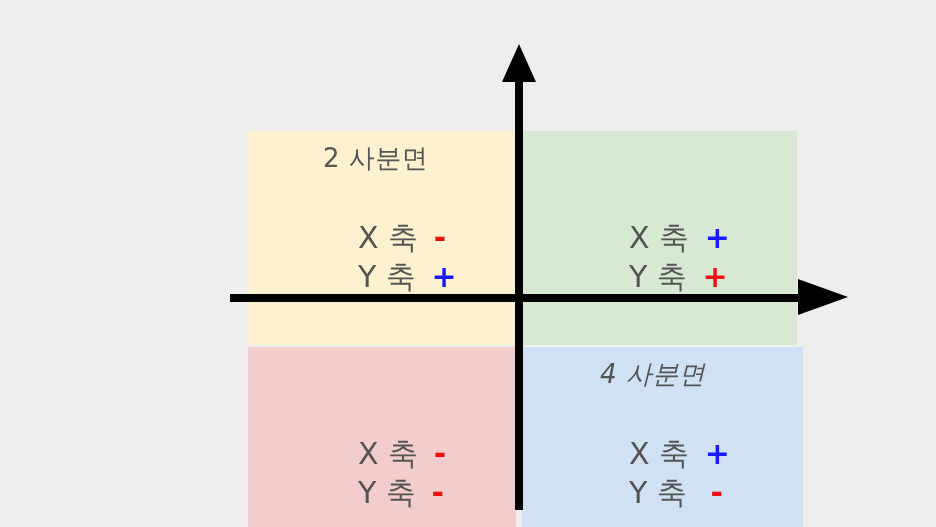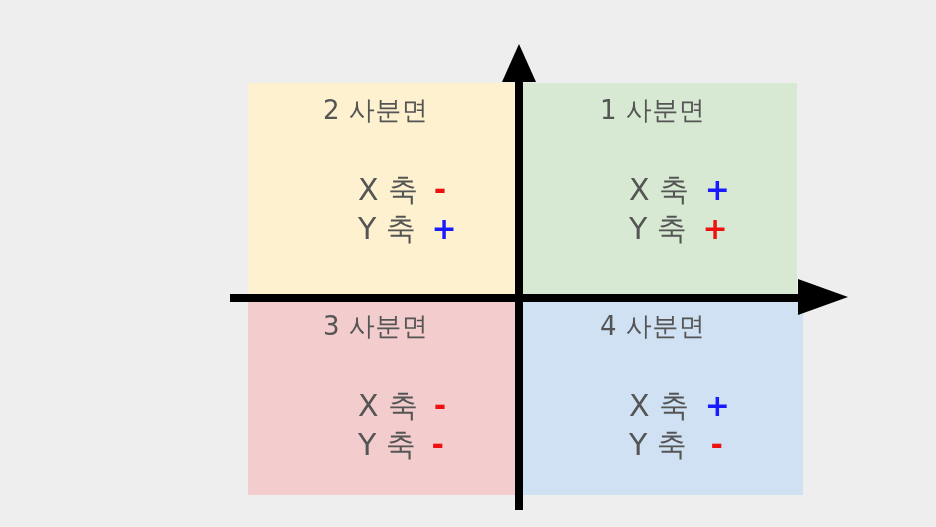--- a/index.html
+++ b/index.html
@@ -1,21 +1,21 @@
 <!DOCTYPE html>
 <html><head>
   <meta charset="utf-8">
   <style>
     html, body { margin:0; padding:0; }
     body {
       width:936px; height:527px; position:relative; overflow:hidden;
       background:#eeeeee;
       font-family:"DejaVu Sans","Liberation Sans",sans-serif;
     }
-    .quad { position:absolute; }
+    .quad { position:absolute;margin-top:48px; }
     .q2 { left:248px; top:83px; width:268px; height:214px; background:#fdf1cf; }
     .q1 { left:522px; top:83px; width:275px; height:214px; background:#d8e9d3; }
     .q3 { left:248px; top:299px; width:268px; height:196px; background:#f3cdcd; }
     .q4 { left:522px; top:299px; width:281px; height:196px; background:#cfe1f2; }
 
     .title {
       position:absolute; font-size:26px; color:#555555; white-space:nowrap; letter-spacing:0.5px;
     }
     .line {
       position:absolute; font-size:30px; color:#555555; white-space:nowrap;
@@ -46,45 +46,43 @@
     <span>X 축</span>
     <span class="sign" style="color:#ee1111;">-</span>
   </div>
   <div class="line" style="left:110px; top:126px;">
     <span>Y 축</span>
     <span class="sign" style="color:#1a1aff;">+</span>
   </div>
 </div>
 
 <div class="quad q1">
-  <div class="title" style="left:78px; top:10px;">1 사분면</div>
   <div class="line" style="left:107px; top:87px;">
     <span>X 축</span>
     <span class="sign" style="color:#1a1aff;">+</span>
   </div>
   <div class="line" style="left:107px; top:126px;">
     <span>Y 축</span>
     <span class="sign" style="color:#ee1111;">+</span>
   </div>
 </div>
 
 <div class="quad q3">
-  <div class="title" style="left:75px; top:10px;">3 사분면</div>
   <div class="line" style="left:110px; top:87px;">
     <span>X 축</span>
     <span class="sign" style="color:#ee1111;">-</span>
   </div>
   <div class="line" style="left:110px; top:126px;">
     <span>Y 축</span>
     <span class="sign" style="color:#ee1111;">-</span>
   </div>
 </div>
 
 <div class="quad q4">
-  <div class="title" style="left:78px; top:10px;">4 사분면</div>
+  <div class="title" style="left:78px; top:10px;font-style:italic;">4 사분면</div>
   <div class="line" style="left:107px; top:87px;">
     <span>X 축</span>
     <span class="sign" style="color:#1a1aff;">+</span>
   </div>
   <div class="line" style="left:107px; top:126px;">
     <span>Y 축</span>
     <span class="sign" style="color:#ee1111; margin-left:14px;">-</span>
   </div>
 </div>
 

